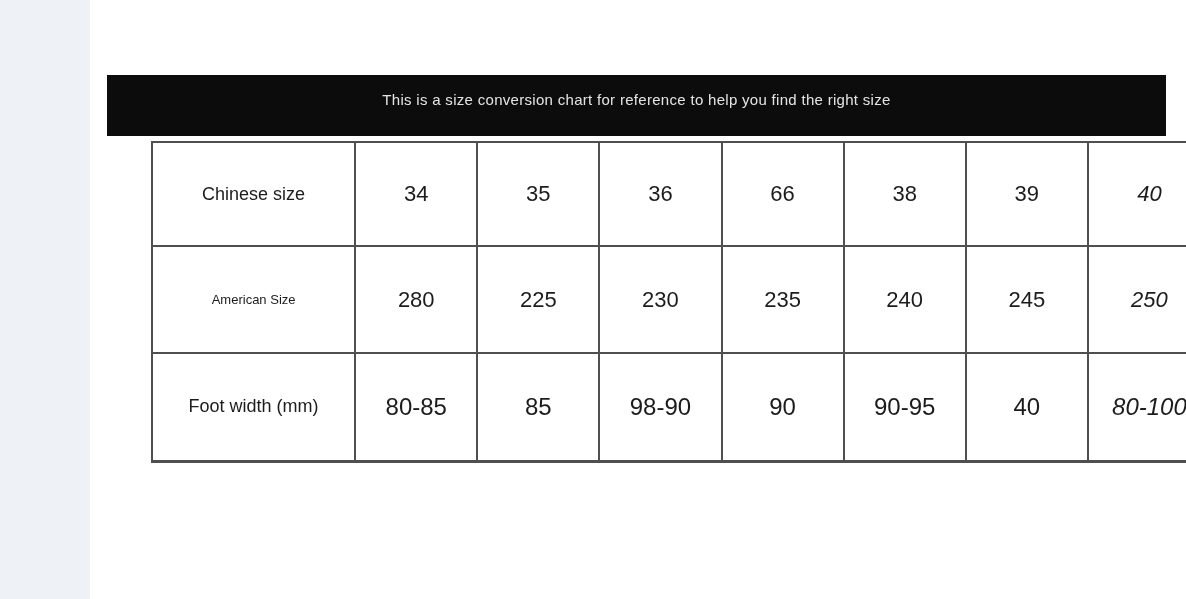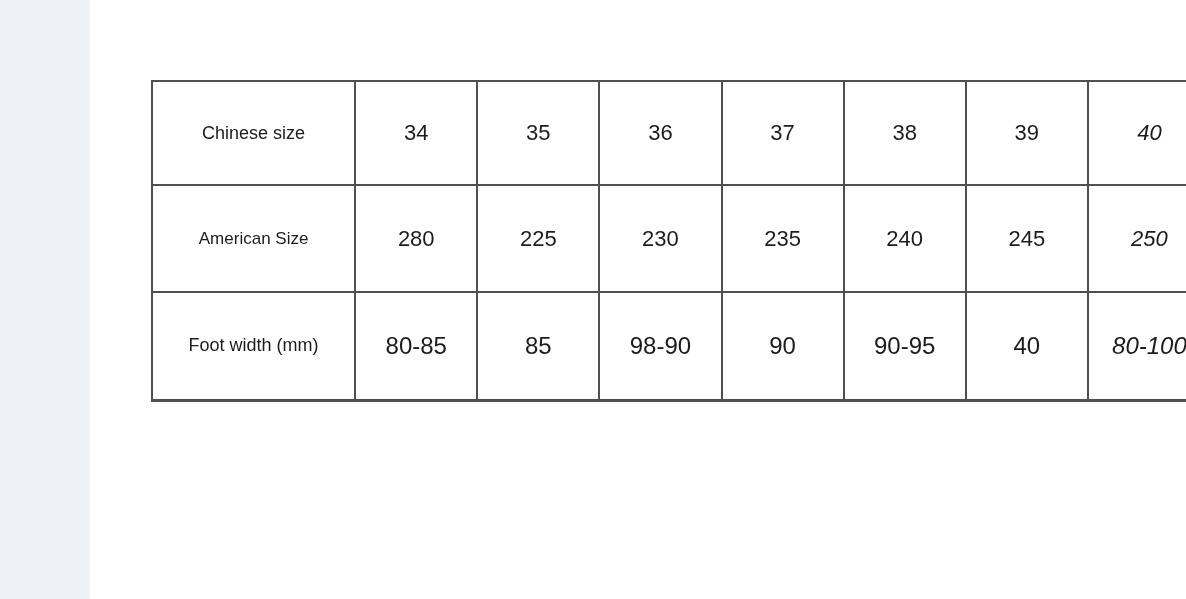--- a/index.html
+++ b/index.html
@@ -65,50 +65,53 @@
   table.size-table td:last-child { border-right: none; font-style: italic; }
   table.size-table tr:last-child td { border-bottom-width: 3px; }
   table.size-table tr:nth-child(1) { height: 104px; }
   table.size-table tr:nth-child(2) { height: 107px; }
   table.size-table tr:nth-child(3) { height: 108px; }
   table.size-table tr:nth-child(4) { height: 114px; padding-left: 12px; }
   td.row-label {
     font-size: 18px;
     color: #2a2a2a;
   }
-  tr:nth-child(2) td.row-label { font-size: 17px; }
+  tr:nth-child(2) td.row-label { font-size: 13px; }
   td.val { font-size: 22px; }
   tr:nth-child(3) td.val, tr:nth-child(4) td.val { font-size: 24px; }
 </style>
 </head>
 <body>
 
 <div class="stage">
   <div class="left-strip"></div>
 
   <div class="chart-panel">
+    <div class="title-bar">
+      <span>This is a size conversion chart for reference to help you find the right size</span>
+    </div>
 
     <table class="size-table">
       <colgroup>
         <col class="label-col">
         <col class="val-col">
           <col class="val-col">
           <col class="val-col">
           <col class="val-col">
           <col class="val-col">
           <col class="val-col">
           <col class="val-col">
       </colgroup>
       <tbody>
         <tr>
           <td class="row-label">Chinese size</td>
           <td class="val">34</td>
           <td class="val">35</td>
           <td class="val">36</td>
-          <td class="val">37</td>
+          <td class="val">66</td>
           <td class="val">38</td>
           <td class="val">39</td>
           <td class="val">40</td>
         </tr>
         <tr>
           <td class="row-label">American Size</td>
           <td class="val">280</td>
           <td class="val">225</td>
           <td class="val">230</td>
           <td class="val">235</td>

